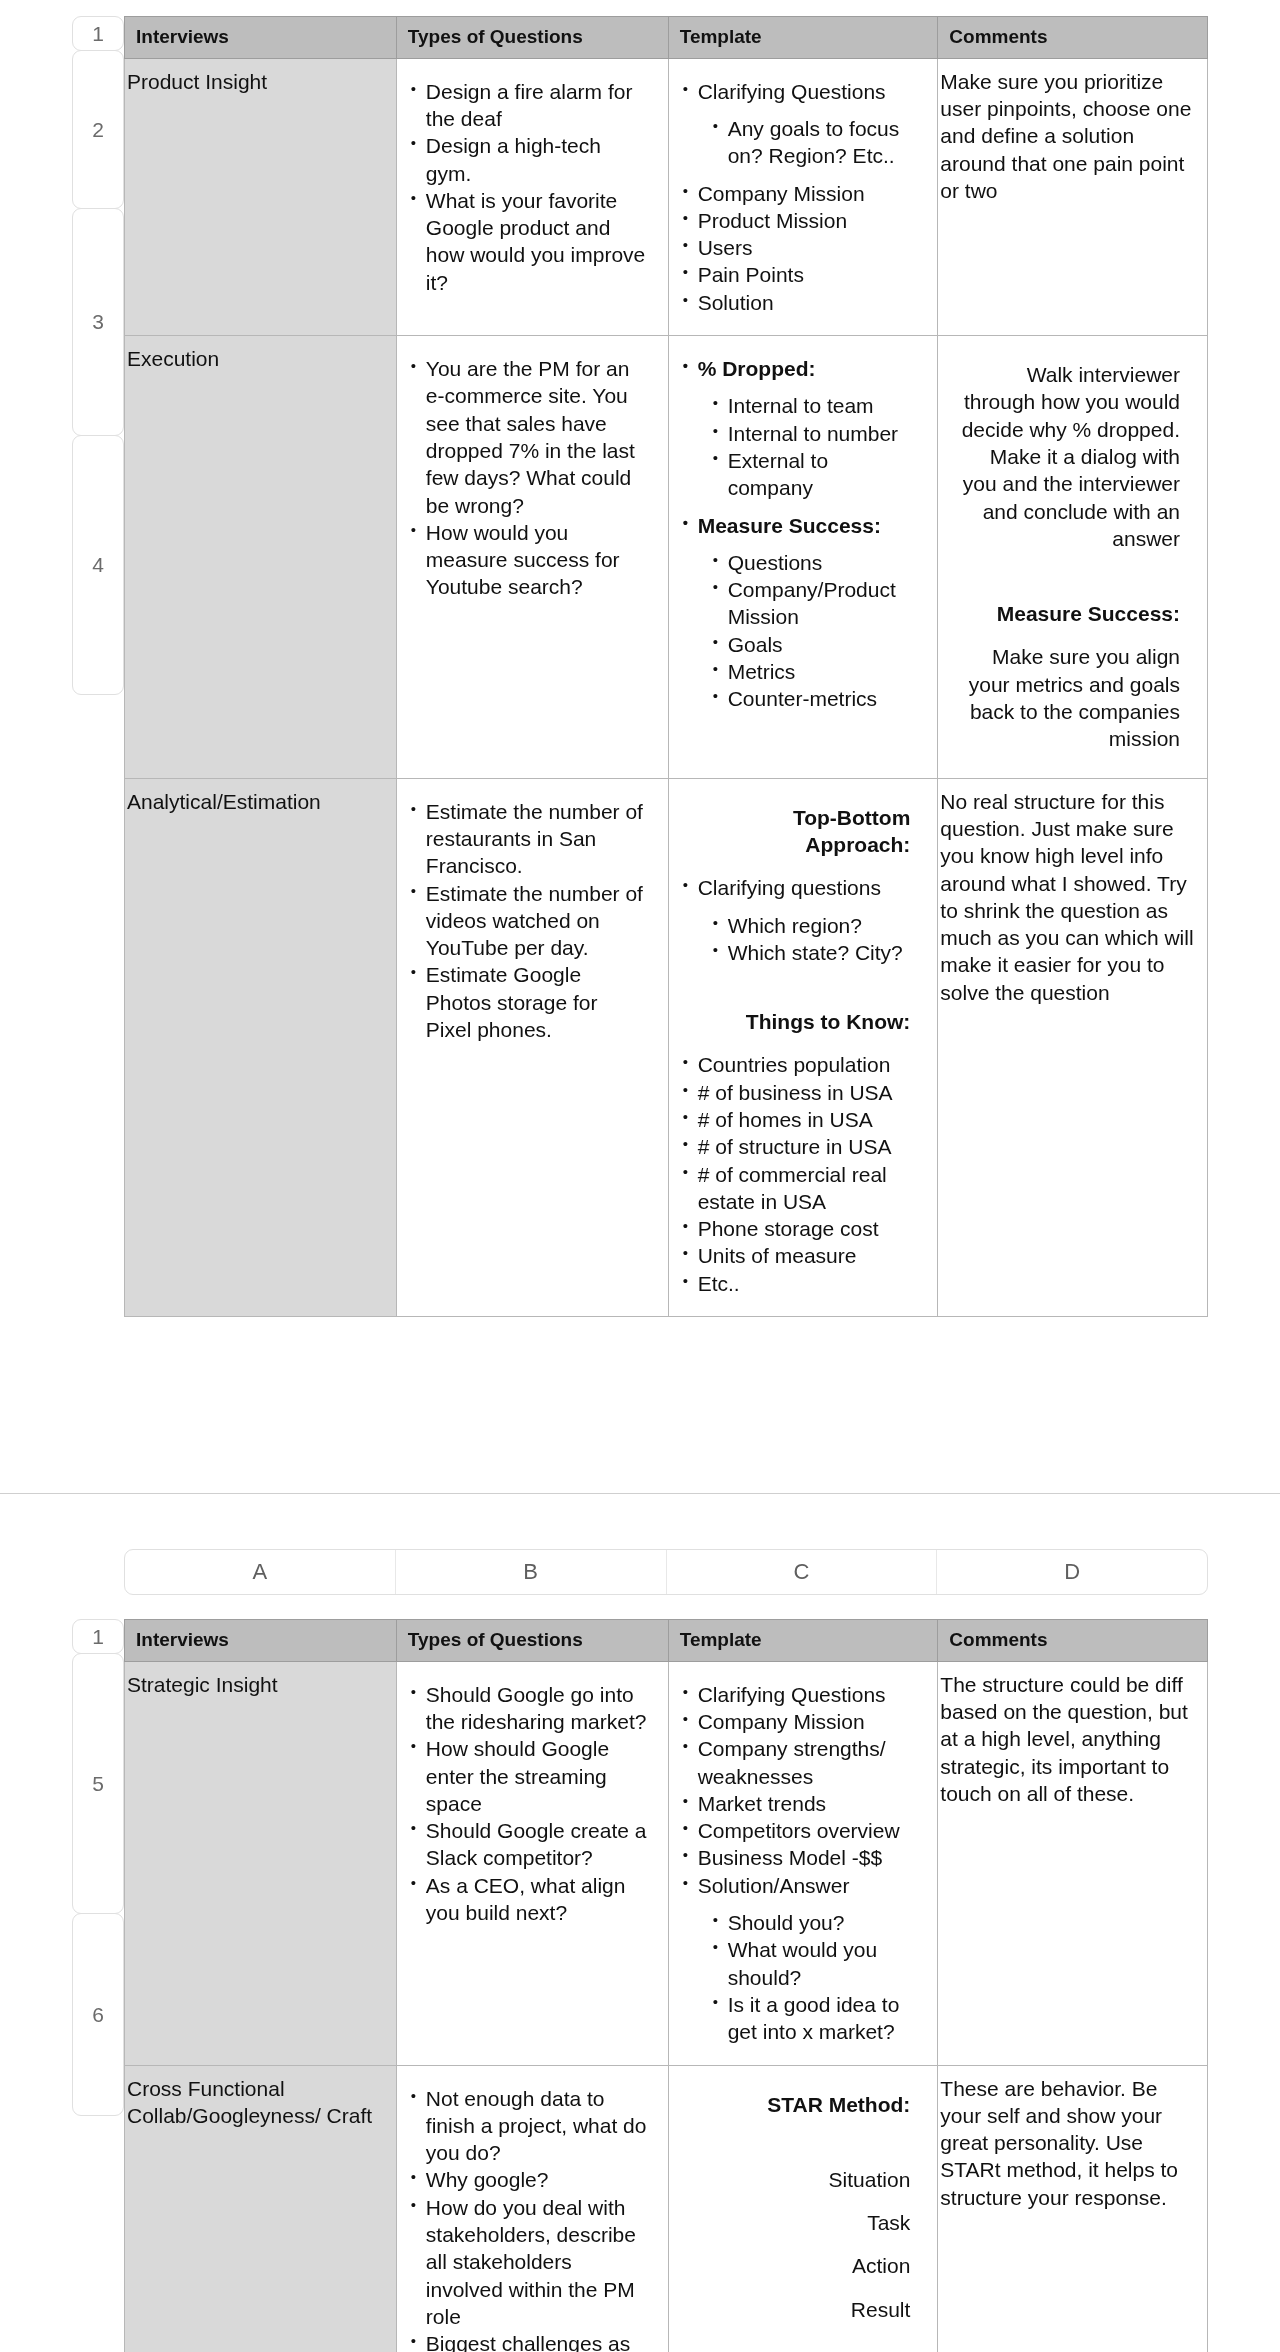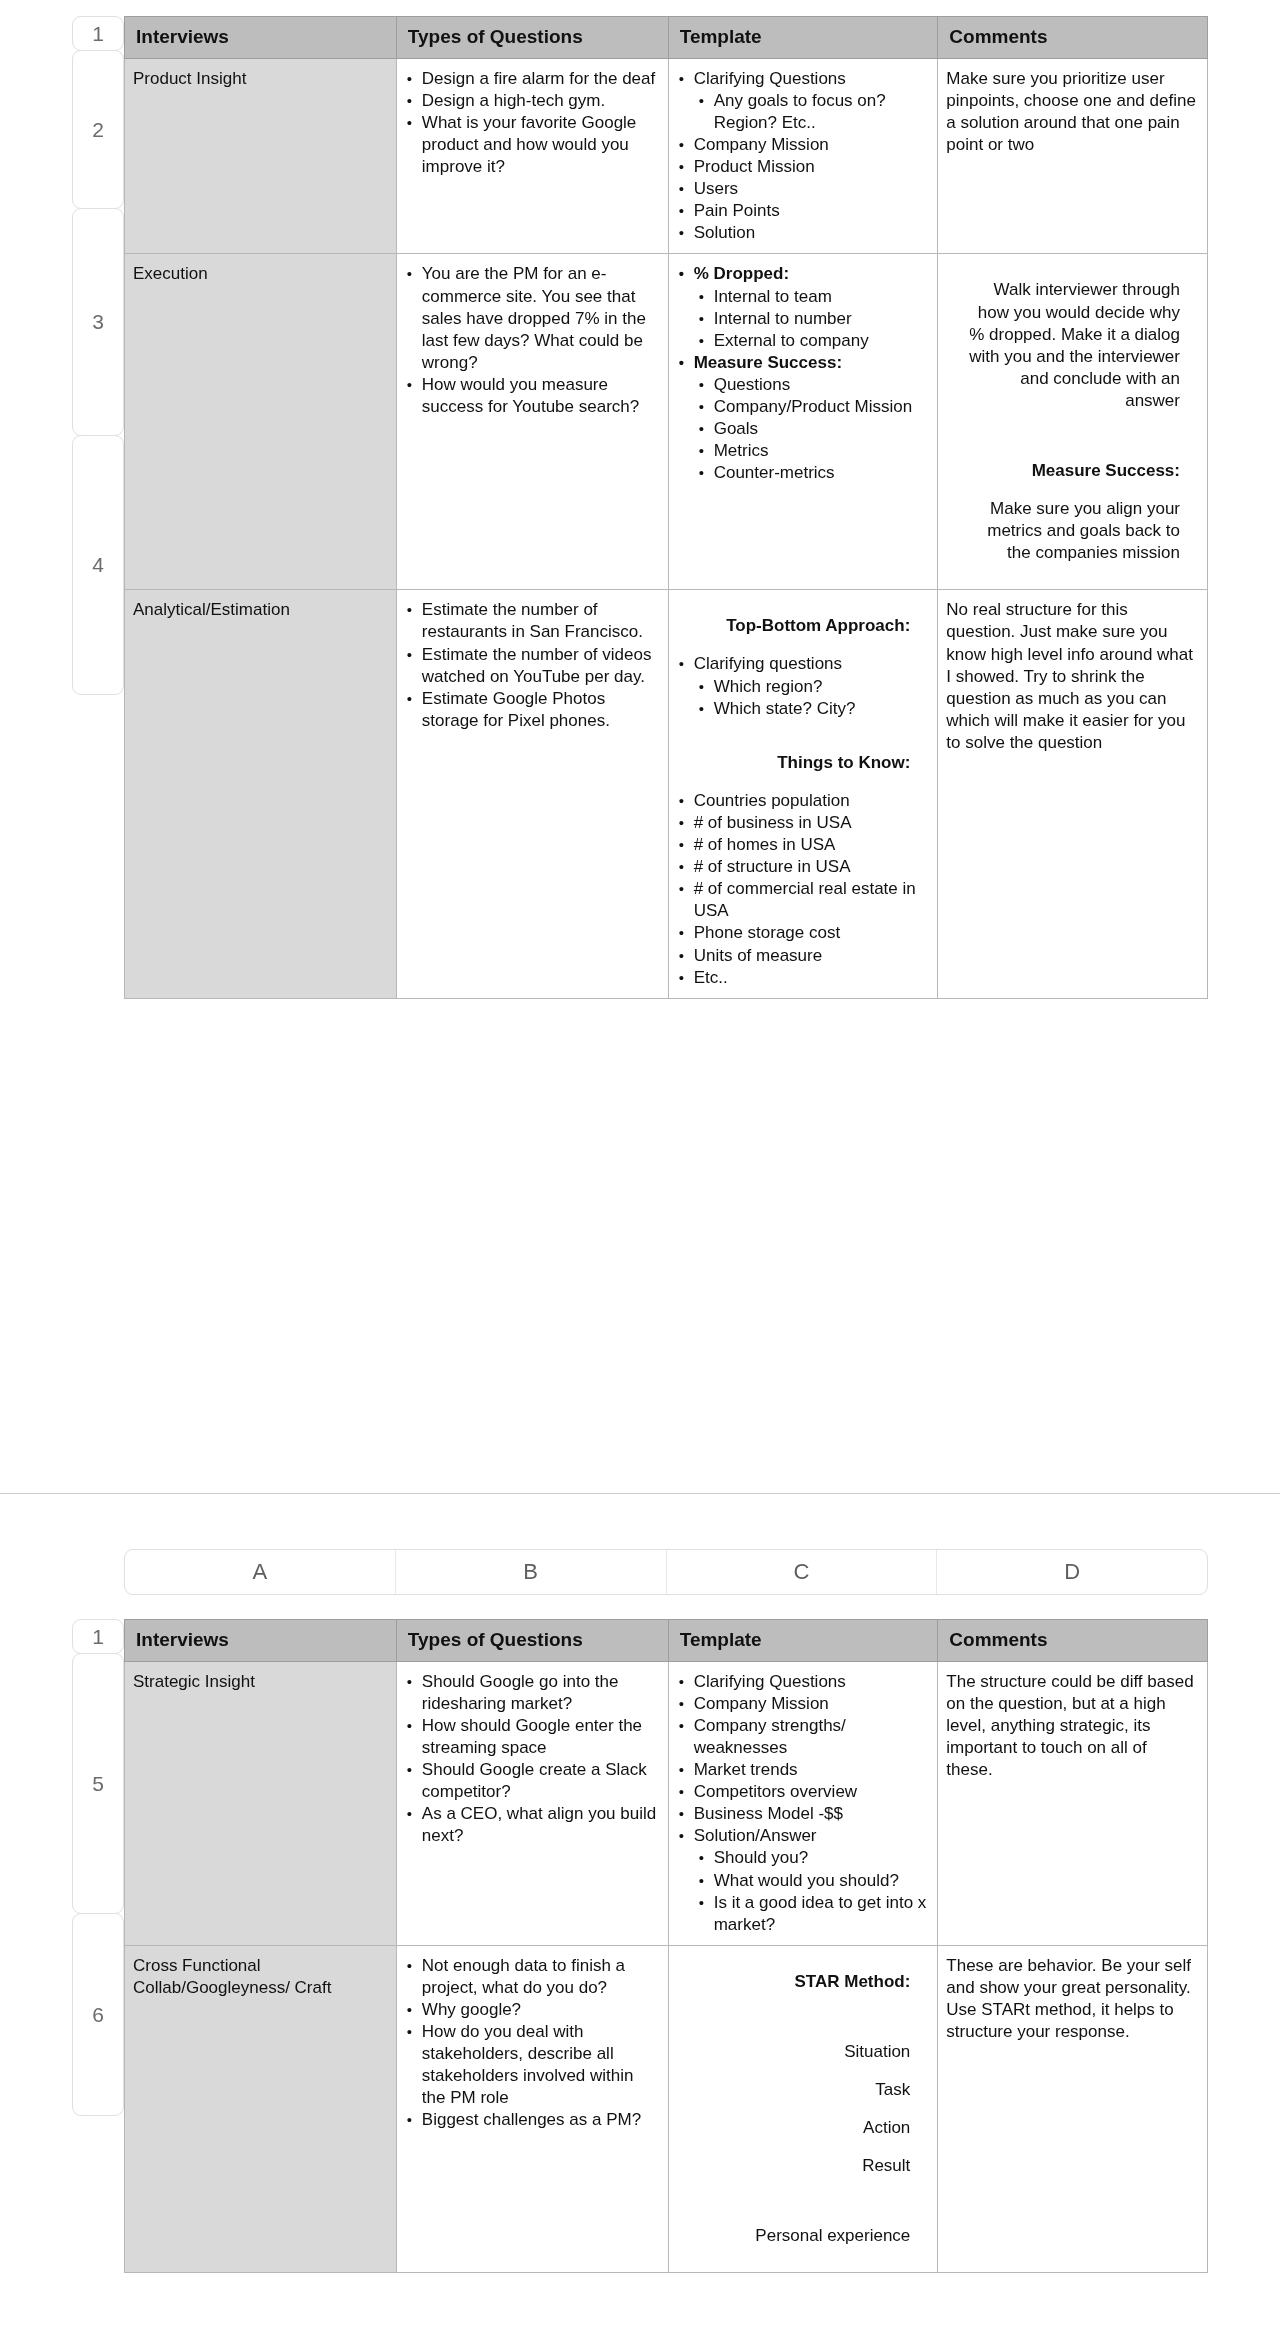--- a/index.html
+++ b/index.html
@@ -84,22 +84,22 @@
   
   table.xl {
     border-collapse: collapse;
     table-layout: fixed;
     width: 1084px;
     background: #ffffff;
   }
   table.xl td, table.xl th {
     border: 1px solid #b7b7b7;
     vertical-align: top;
-    padding: 9px 11px 9px 8px;
-    font-size: 17px;
+    padding: 9px 11px 9px 2px;
+    font-size: 21px;
     line-height: 1.30;
     color: #111111;
     font-family: "Liberation Sans", sans-serif;
     font-weight: normal;
     text-align: left;
   }
   table.xl th {
     background: #bdbdbd;
     font-weight: bold;
     font-size: 19px;
@@ -109,21 +109,21 @@
   }
   td.col-a {
     background: #d9d9d9;
     font-weight: bold;
   }
   td.col-b, td.col-c, td.col-d {
     background: #ffffff;
   }
 
   ul.bl {
-    margin: 0;
+    margin: 10px;
     padding: 0 0 0 17px;
     list-style: none;
   }
   ul.bl > li {
     position: relative;
     padding-left: 0;
     margin: 0 0 0 0;
   }
   ul.bl > li > .txt::before {
     content: "\2022";

